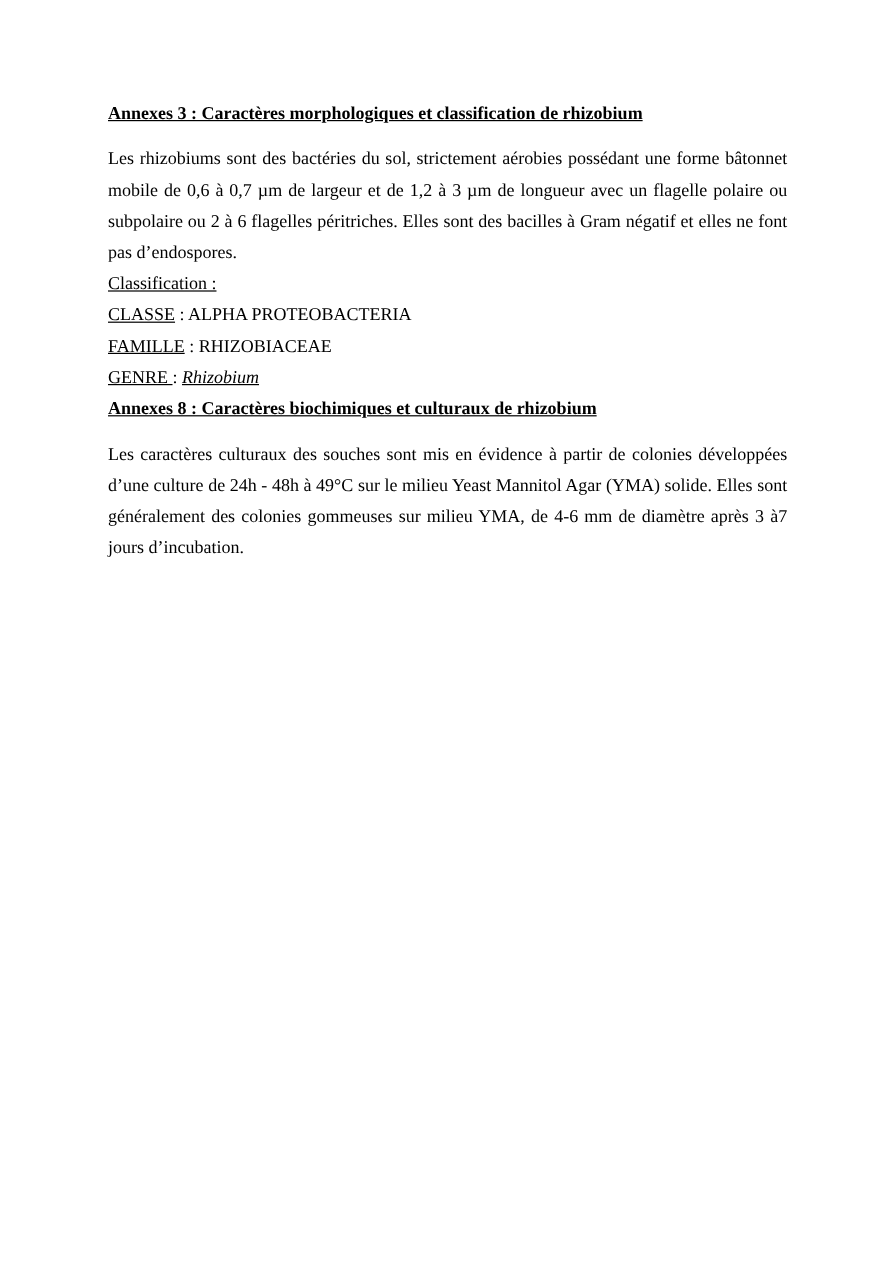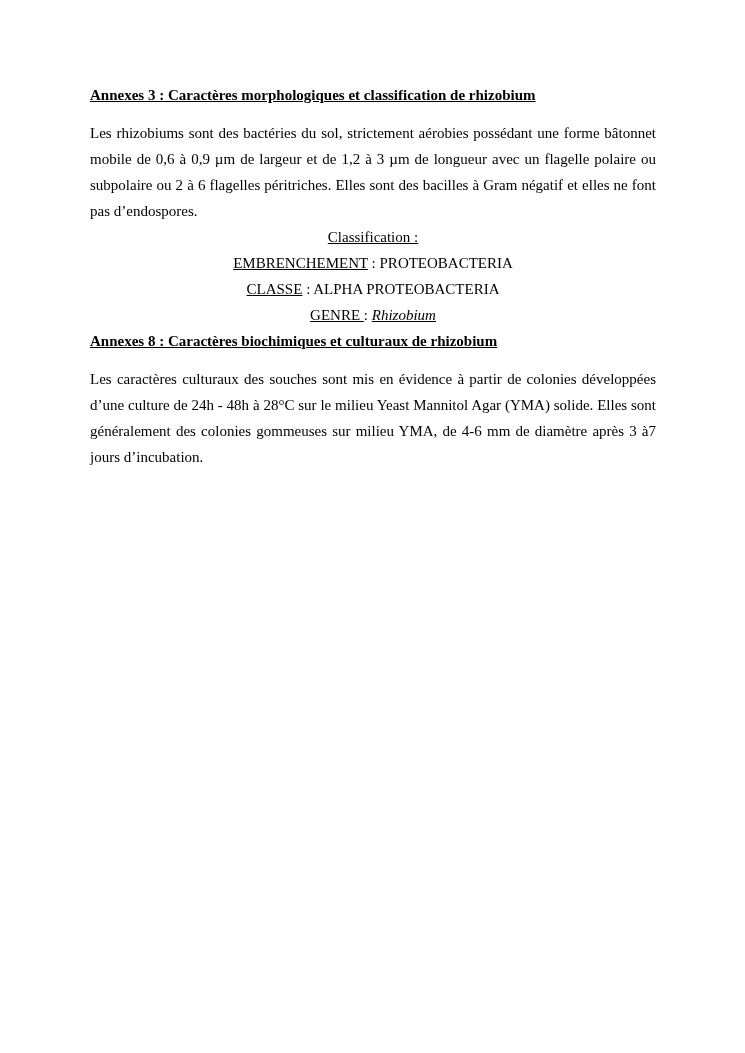--- a/index.html
+++ b/index.html
@@ -27,53 +27,53 @@
     font-weight: bold;
     margin: 0 0 12px 0;
     text-align: left;
   }
   .para {
     margin: 0;
     text-align: justify;
     hyphens: none;
   }
   .cls-row {
-    text-align: center;
+    text-align: left;
     white-space: pre-wrap;
   }
   .u {
     text-decoration: underline;
   }
   .i {
     font-style: italic;
     text-decoration: underline;
   }
 </style>
 </head>
 <body>
 
 <div class="page">
   <div class="content">
 
     <h1 class="heading"><span class="u">Annexes 3 : Caractères morphologiques et classification de rhizobium</span></h1>
 
-    <p class="para">Les rhizobiums sont des bactéries du sol, strictement aérobies possédant une forme bâtonnet mobile de 0,6 à 0,9 µm de largeur et de 1,2 à 3 µm de longueur avec un flagelle polaire ou subpolaire ou 2 à 6 flagelles péritriches. Elles sont des bacilles à Gram négatif et elles ne font pas d’endospores.</p>
+    <p class="para">Les rhizobiums sont des bactéries du sol, strictement aérobies possédant une forme bâtonnet mobile de 0,6 à 0,7 µm de largeur et de 1,2 à 3 µm de longueur avec un flagelle polaire ou subpolaire ou 2 à 6 flagelles péritriches. Elles sont des bacilles à Gram négatif et elles ne font pas d’endospores.</p>
 
     <div class="cls">
       <div class="cls-row"><span class="u">Classification :</span></div>
 
 
-      <div class="cls-row"><span class="u">EMBRENCHEMENT</span><span> : </span><span>PROTEOBACTERIA</span></div>
 
       <div class="cls-row"><span class="u">CLASSE</span><span> : </span><span>ALPHA PROTEOBACTERIA</span></div>
 
 
+      <div class="cls-row"><span class="u">FAMILLE</span><span> : </span><span>RHIZOBIACEAE</span></div>
 
       <div class="cls-row"><span class="u">GENRE </span><span>: </span><span class="i">Rhizobium</span></div>
     </div>
 
     <h1 class="heading"><span class="u">Annexes 8 : Caractères biochimiques et culturaux de rhizobium</span></h1>
 
 
-    <p class="para">Les caractères culturaux des souches sont mis en évidence à partir de colonies développées d’une culture de 24h - 48h à 28°C sur le milieu Yeast Mannitol Agar (YMA) solide. Elles sont généralement des colonies gommeuses sur milieu YMA, de 4-6 mm de diamètre après 3 à7 jours d’incubation.</p>
+    <p class="para">Les caractères culturaux des souches sont mis en évidence à partir de colonies développées d’une culture de 24h - 48h à 49°C sur le milieu Yeast Mannitol Agar (YMA) solide. Elles sont généralement des colonies gommeuses sur milieu YMA, de 4-6 mm de diamètre après 3 à7 jours d’incubation.</p>
 
   </div>
 </div>
 
 </body></html>

